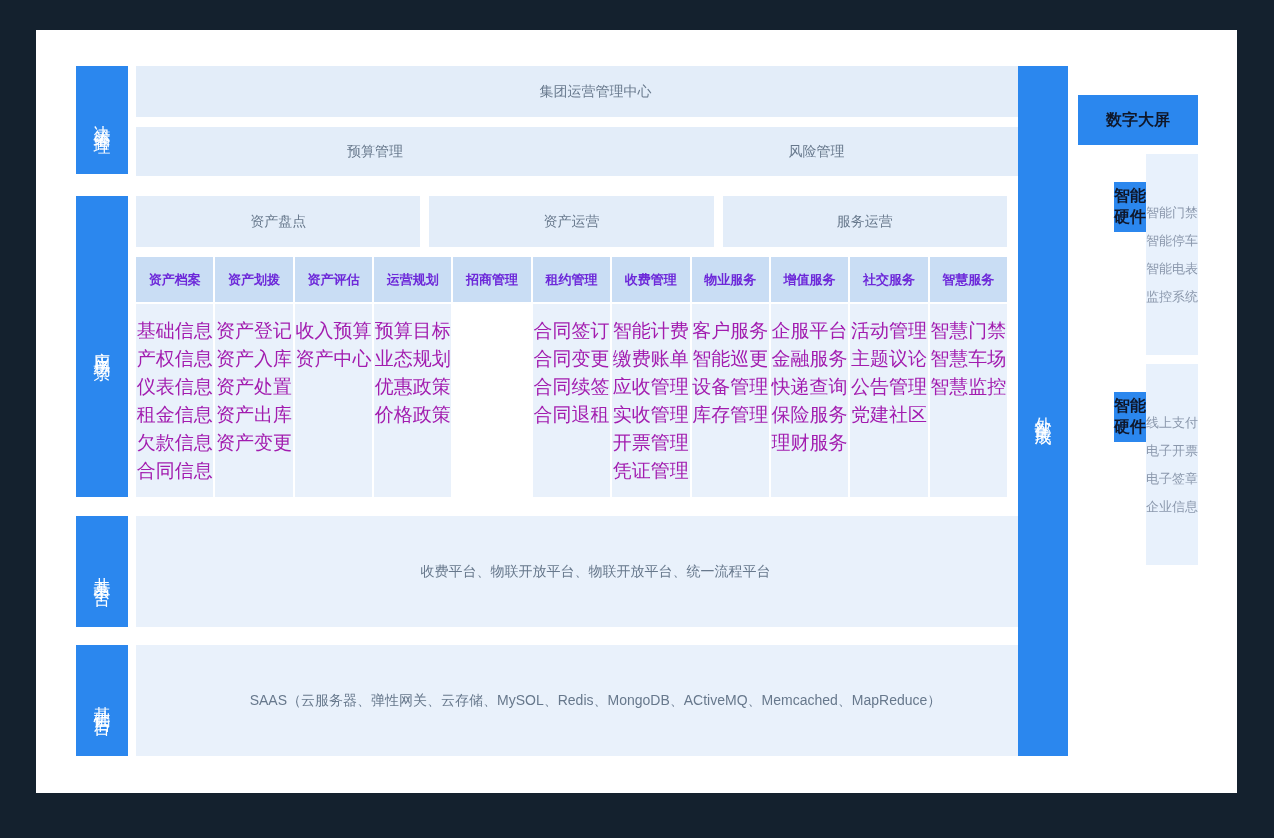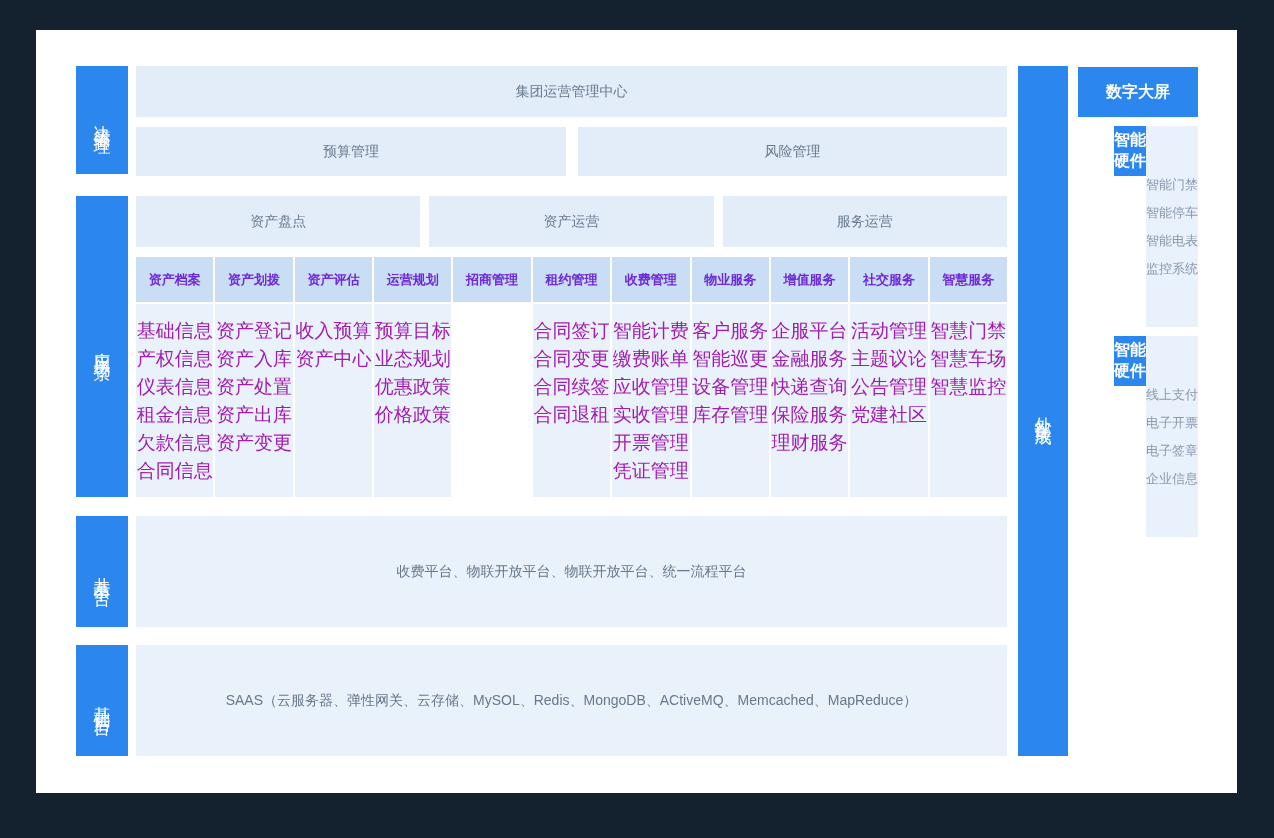--- a/index.html
+++ b/index.html
@@ -21,21 +21,21 @@
     display:flex;align-items:center;justify-content:center;
     font-size:17px;font-weight:500;letter-spacing:4px;
   }
   .vbar-decision{top:36px;height:108px;}
   .vbar-application{top:166px;height:301px;}
   .vbar-shared{top:486px;height:111px;}
   .vbar-basic{top:615px;height:111px;}
   
   .box{
     position:absolute;background:#e3edf9;color:#67788c;font-size:14px;
-    display:flex;align-items:center;justify-content:center;text-align:center;
+    display:flex;align-items:center;justify-content:center;text-align:center;padding-left:24px;
   }
   .box-top{left:100px;top:36px;width:871px;height:51px;}
   .box-budget{left:100px;top:97px;width:430px;height:49px;font-family:Liberation Mono, monospace;}
   .box-risk{left:542px;top:97px;width:429px;height:49px;}
   .box-shared{left:100px;top:486px;width:871px;height:111px;background:#e9f1fb;}
   .box-basic{left:100px;top:615px;width:871px;height:111px;background:#e9f1fb;}
   
   .groups{
     position:absolute;left:100px;top:166px;width:871px;height:51px;
     display:flex;gap:9px;justify-content:flex-end;
@@ -66,23 +66,23 @@
   .ext-bar{
     position:absolute;left:982px;top:36px;width:50px;height:690px;
     background:#2b87ee;color:#ffffff;
     writing-mode:vertical-rl;
     display:flex;align-items:center;justify-content:center;
     font-size:17px;font-weight:500;letter-spacing:4px;
   }
   
   .right-panel{position:absolute;left:1042px;top:37px;width:120px;}
   .rp-header{
-    height:50px;background:#2b87ee;color:#ffffff;
+    height:50px;background:#2b87ee;color:#0f172a;
     font-size:16px;font-weight:600;
-    display:flex;align-items:center;justify-content:center;
+    display:flex;align-items:center;justify-content:center;margin-top:28px;
   }
   .rp-blocks{display:flex;flex-direction:column;gap:9px;margin-top:9px;}
   .hw-block{display:flex;flex-direction:row;padding-left:36px;}
   .hw-body{
     height:201px;background:#e8f1fc;
     display:flex;flex-direction:column;align-items:center;justify-content:center;
   }
   .hw-item{font-size:13px;color:#8b98ac;line-height:28px;white-space:nowrap;}
 </style>
 </head>

